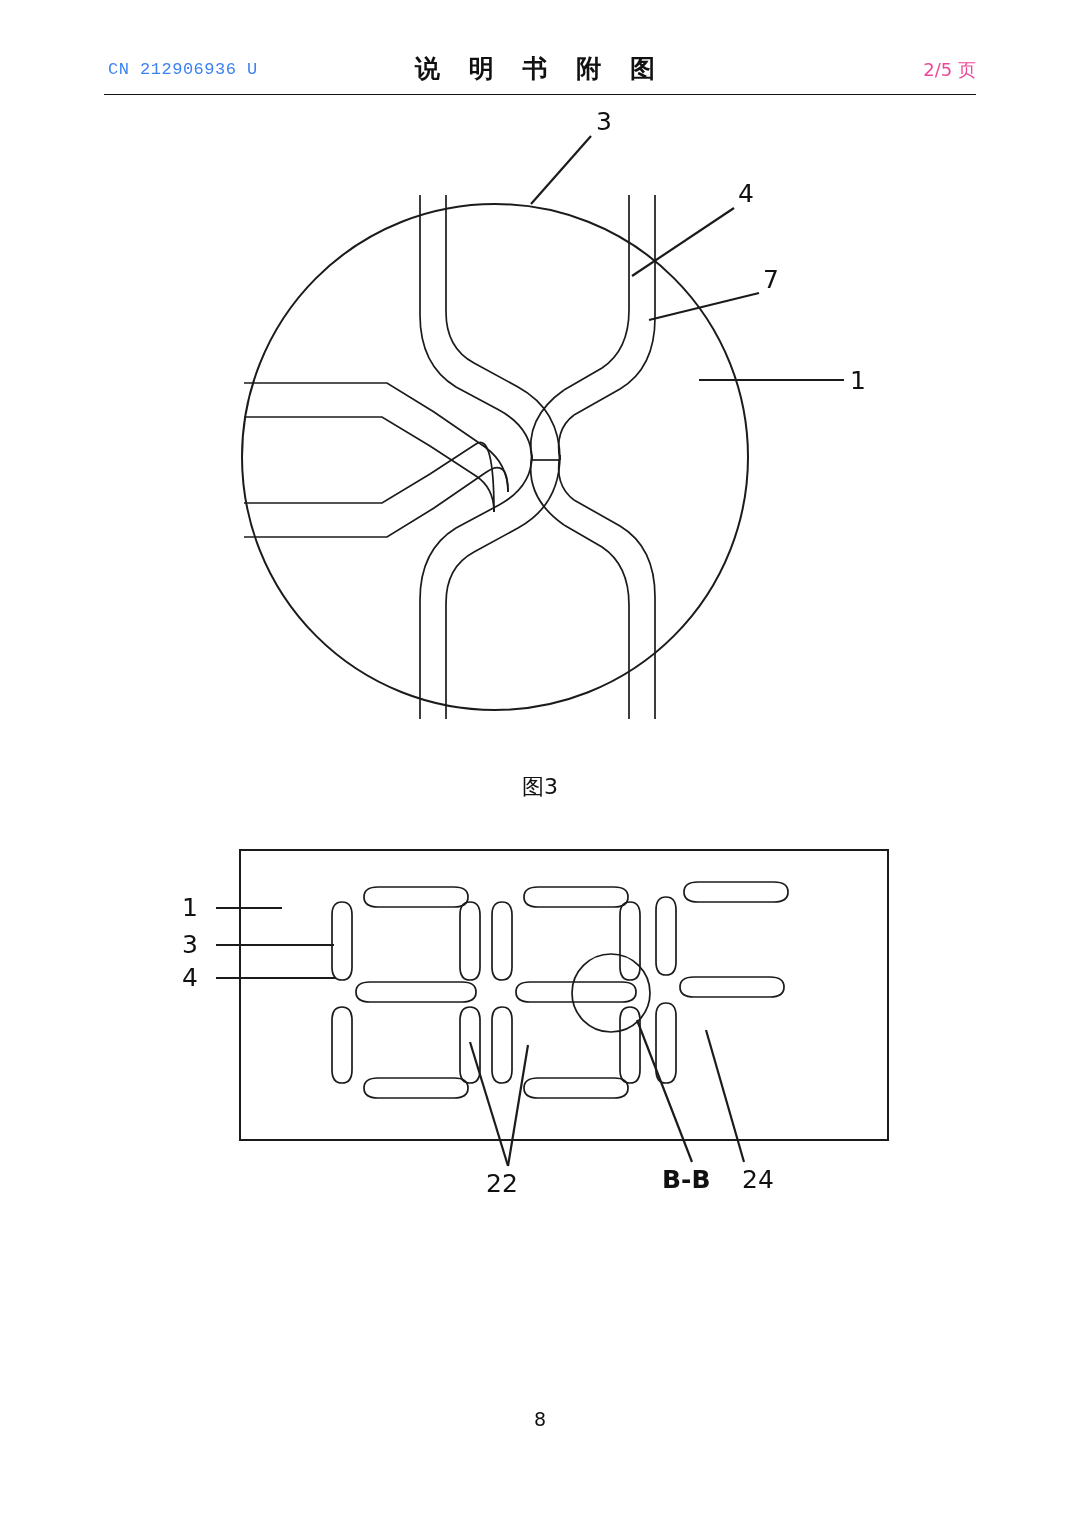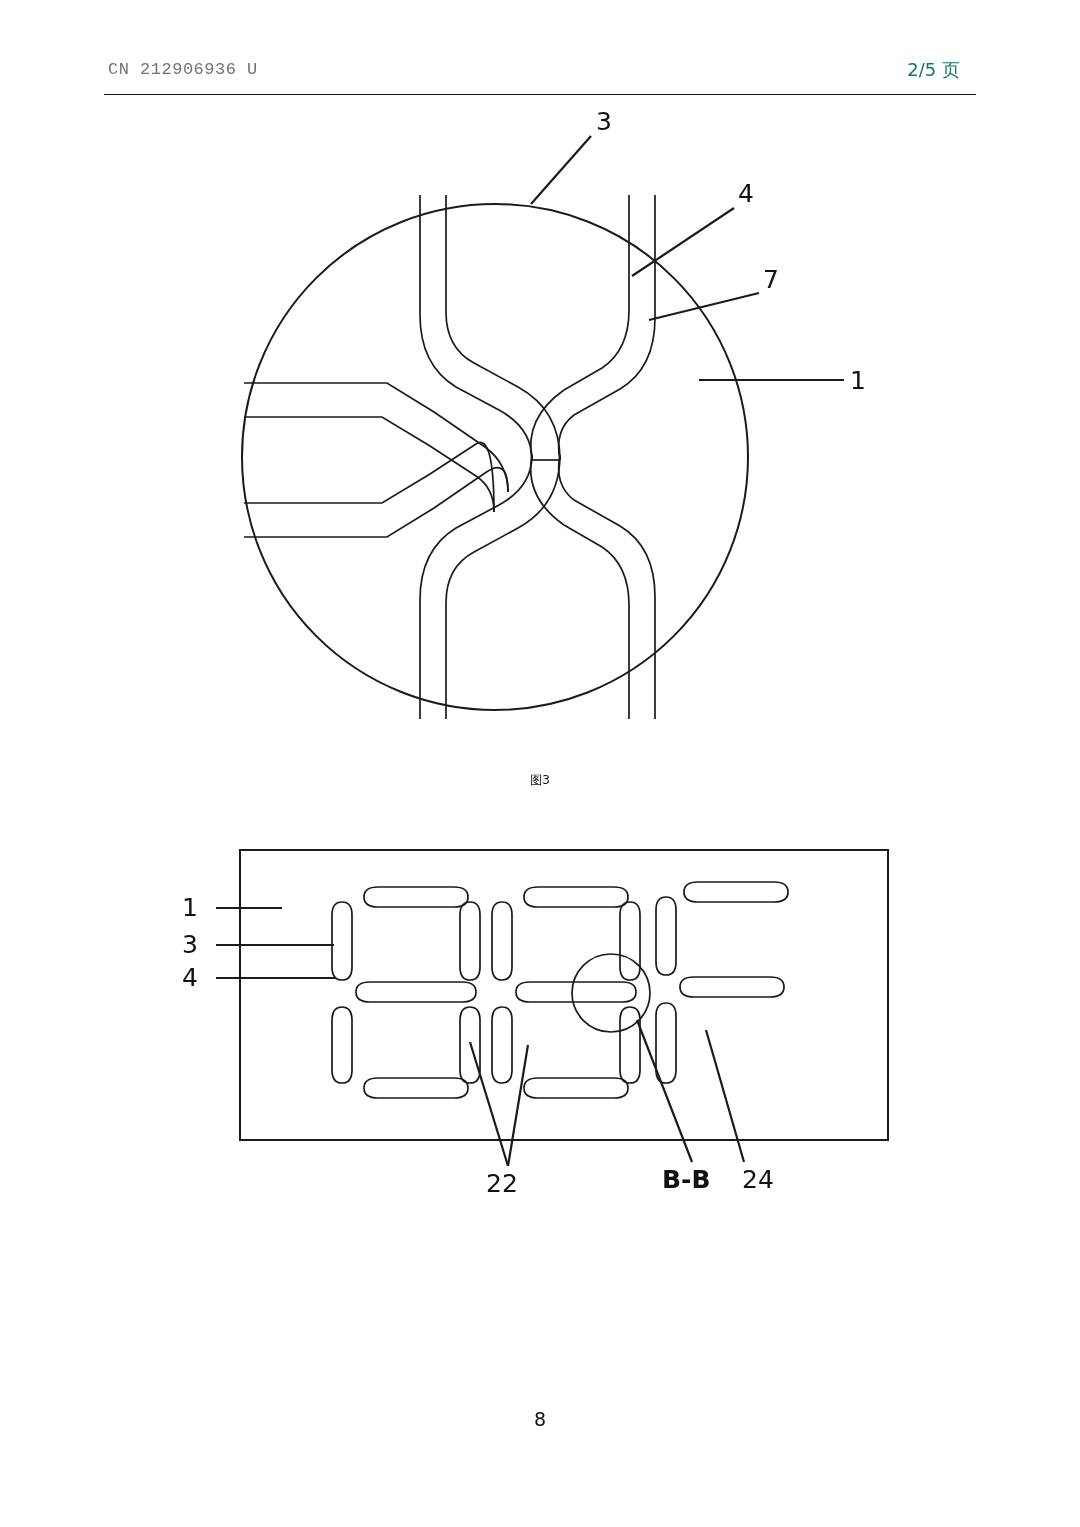--- a/index.html
+++ b/index.html
@@ -28,63 +28,63 @@
     width: 872px;
     height: 46px;
   }
   .header-doc-id {
     position: absolute;
     left: 4px;
     top: 8px;
     font-family: "Liberation Mono", monospace;
     font-size: 17px;
     letter-spacing: 0.5px;
-    color: #737373;
+    color: #3b82f6;
     white-space: nowrap;
   }
   .header-title {
     position: absolute;
     left: 0;
     top: 0;
     width: 872px;
     text-align: center;
     font-family: "DejaVu Sans", sans-serif;
     font-size: 25px;
     font-weight: bold;
     letter-spacing: 10px;
     color: #111;
   }
   .header-page {
     position: absolute;
-    right: 16px;
+    right: 0;
     top: 6px;
     font-family: "DejaVu Sans", sans-serif;
     font-size: 18px;
-    color: #0f766e;
+    color: #ec4899;
     white-space: nowrap;
   }
   .header-rule {
     position: absolute;
     left: 104px;
     top: 94px;
     width: 872px;
     height: 0;
     border-top: 1.6px solid #111;
   }
 
   
   .figure {
     position: absolute;
   }
   .fig-caption {
     position: absolute;
     width: 100%;
     text-align: center;
     font-family: "DejaVu Sans", sans-serif;
-    font-size: 12px;
+    font-size: 22px;
     color: #111;
   }
   .footer-page-number {
     position: absolute;
     left: 0;
     top: 1408px;
     width: 1080px;
     text-align: center;
     font-family: "DejaVu Sans", sans-serif;
     font-size: 19px;
@@ -107,20 +107,21 @@
     fill: #111;
   }
 </style>
 </head>
 <body>
 
 <div class="page">
 
   <div class="header">
     <div class="header-doc-id">CN 212906936 U</div>
+    <div class="header-title">说 明 书 附 图</div>
     <div class="header-page">2/5 页</div>
   </div>
   <div class="header-rule"></div>
 
   <div class="figure" style="left:104px; top:100px; width:872px; height:720px;">
     <svg width="872" height="720" viewBox="0 0 872 720">
 
       <circle class="ln" cx="391" cy="357" r="253"></circle>
 
       <path class="ln-thin" d="M 316 95 L 316 215 Q 316 265 352 287 L 395 310 Q 428 328 428 360"></path>

